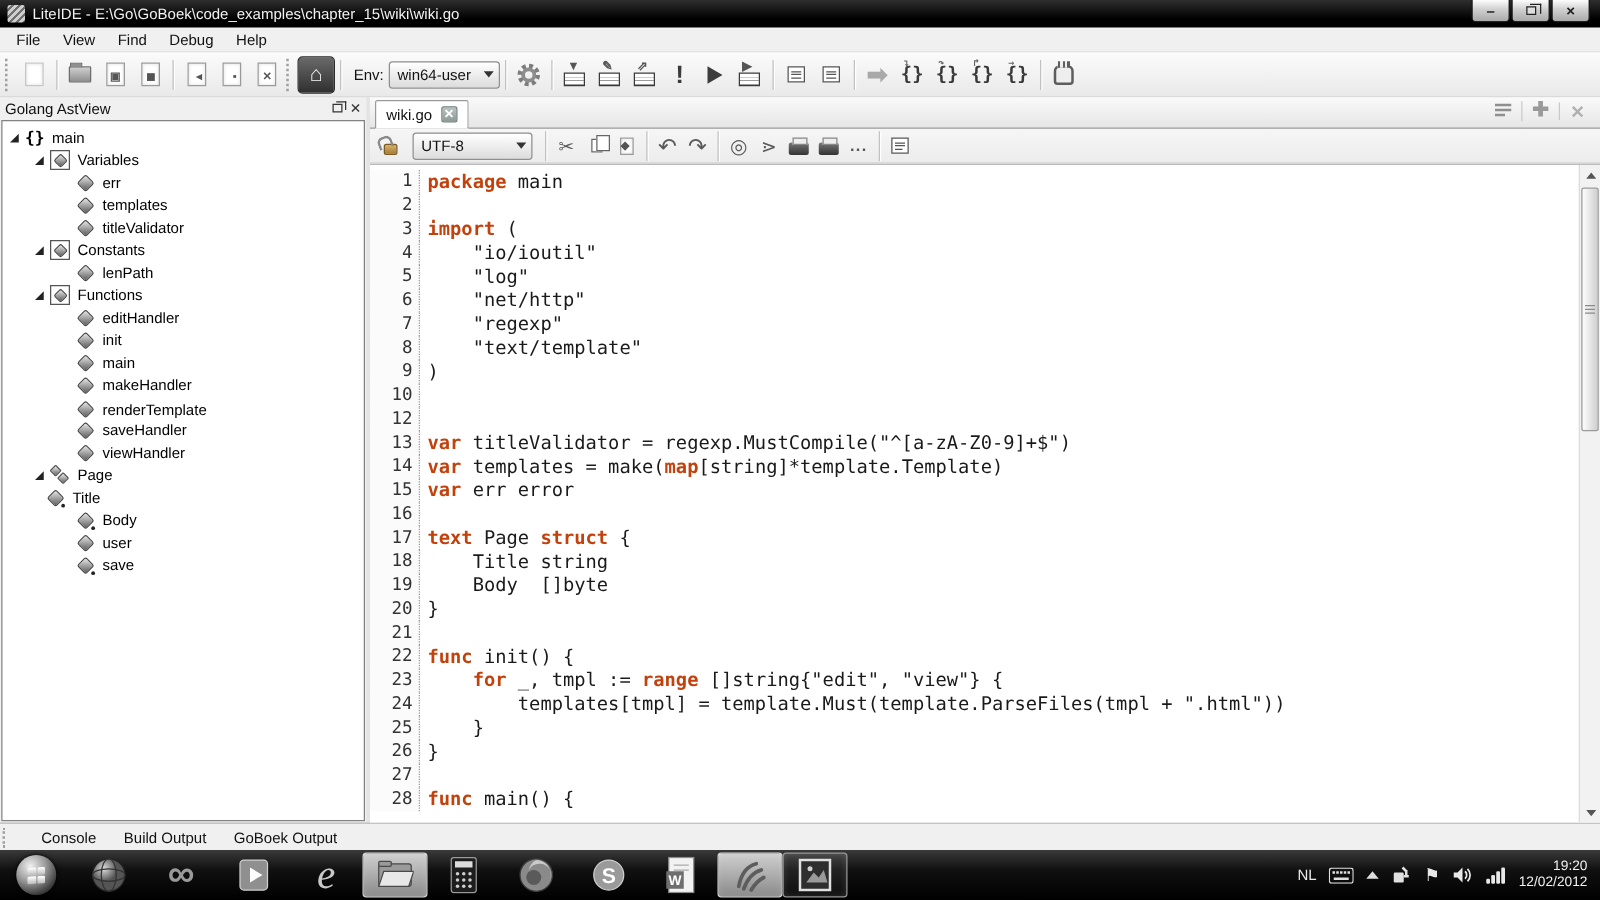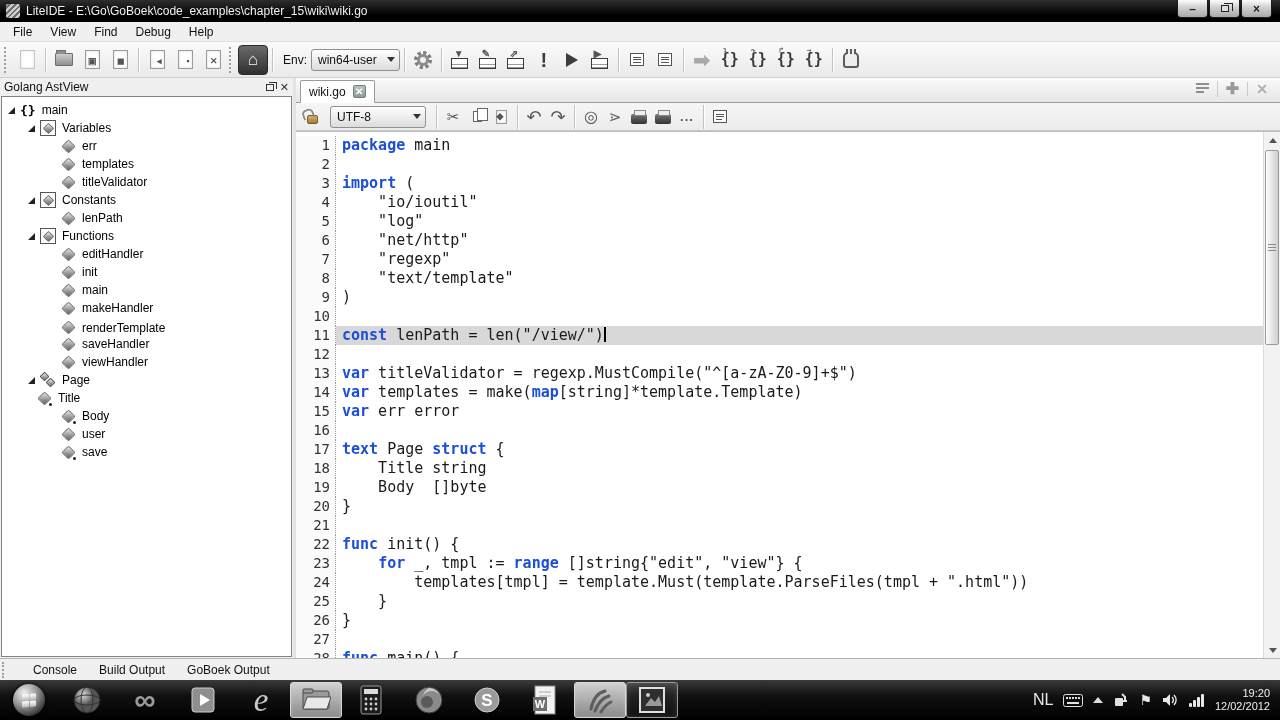--- a/index.html
+++ b/index.html
@@ -103,21 +103,21 @@
   .listdoc { width:14px; height:13px; border:1px solid #555; background:#fff; display:flex; flex-direction:column; justify-content:center; padding:2px; }
   .listdoc b { height:1px; background:#555; margin:1px 0; }
 
   
   .codewrap { flex:1; position:relative; background:#fff; border-top:1px solid #bbb; min-height:0; overflow:hidden; }
   .codescroll { position:absolute; inset:0 17px 0 0; overflow:hidden; padding-top:4px; }
   .code-row { display:flex; height:19px; font-family:"DejaVu Sans Mono","Liberation Mono",monospace; font-size:15px; line-height:19px; white-space:pre; }
   .ln { flex:0 0 40px; text-align:right; padding-right:5px; color:#333; background:#fbfbfb; border-right:1px dotted #9a9a9a; font-size:14px; }
   .cd { flex:1; padding-left:6px; color:#1a1a1a; }
   .code-row.current .cd { background:#d8d8d8; }
-  .cd b { font-weight:bold; color:#1d4ed8; }
+  .cd b { font-weight:bold; color:#c2410c; }
   .caret { display:inline-block; width:2px; height:15px; background:#000; vertical-align:-2px; }
 
   
   .vscroll { position:absolute; top:0; right:0; bottom:0; width:17px; background:#f2f2f2; border-left:1px solid #dcdcdc; }
   .vs-btn { position:absolute; left:0; width:17px; height:16px; display:flex; align-items:center; justify-content:center; }
   .vs-up { top:0; } .vs-down { bottom:0; }
   .tri-up { width:0; height:0; border-left:4px solid transparent; border-right:4px solid transparent; border-bottom:5px solid #555; }
   .tri-down { width:0; height:0; border-left:4px solid transparent; border-right:4px solid transparent; border-top:5px solid #555; }
   .vs-thumb { position:absolute; left:1px; top:18px; width:14px; height:195px; border:1px solid #9a9a9a; border-radius:2px; background:linear-gradient(90deg,#fdfdfd,#cfcfcf); display:flex; flex-direction:column; align-items:center; justify-content:center; }
   .vs-thumb b { width:8px; height:1px; background:#8a8a8a; margin:1px 0; }
@@ -133,21 +133,21 @@
   .winflag { width:14px; height:13px; display:grid; grid-template-columns:1fr 1fr; grid-template-rows:1fr 1fr; gap:1px; transform:skewY(-4deg); }
   .winflag i { background:linear-gradient(#fff,#bbb); border-radius:1px; }
   .framed { border:1px solid #9a9a9a; border-radius:3px; background:linear-gradient(#8a8a8a33,#22222266); box-shadow:inset 0 0 6px #ffffff22; width:52px; height:36px; }
   .framed-bright { background:linear-gradient(#cfcfcf,#8a8a8a); border-color:#d8d8d8; }
   .inf { font-size:30px; color:#9a9a9a; font-weight:bold; line-height:1; }
   .ie-e { font-family:"Liberation Serif",serif; font-style:italic; font-size:33px; color:#c9c9c9; line-height:1; }
 
   
   .tray { position:absolute; right:0; top:0; height:40px; display:flex; align-items:center; color:#e8e8e8; }
   .tray-item { margin:0 5px; display:flex; align-items:center; justify-content:center; }
-  .lang { font-size:16px; }
+  .lang { font-size:12px; }
   .tri-up-sm { width:0; height:0; border-left:5px solid transparent; border-right:5px solid transparent; border-bottom:6px solid #ddd; }
   .flag-glyph { font-size:14px; color:#e8e8e8; }
   .bars { display:flex; align-items:flex-end; height:14px; }
   .bars i { width:3px; background:#e8e8e8; margin-left:1px; border-radius:1px; }
   .bars i:nth-child(1){height:4px;} .bars i:nth-child(2){height:7px;} .bars i:nth-child(3){height:10px;} .bars i:nth-child(4){height:13px;}
   .clock { text-align:right; font-size:11px; line-height:13px; margin:0 10px 0 6px; color:#f0f0f0; }
 </style>
 </head>
 <body>
 
@@ -517,21 +517,20 @@
             <div class="code-row"><span class="ln">1</span><span class="cd"><b>package</b> main</span></div>
             <div class="code-row"><span class="ln">2</span><span class="cd"></span></div>
             <div class="code-row"><span class="ln">3</span><span class="cd"><b>import</b> (</span></div>
             <div class="code-row"><span class="ln">4</span><span class="cd">    "io/ioutil"</span></div>
             <div class="code-row"><span class="ln">5</span><span class="cd">    "log"</span></div>
             <div class="code-row"><span class="ln">6</span><span class="cd">    "net/http"</span></div>
             <div class="code-row"><span class="ln">7</span><span class="cd">    "regexp"</span></div>
             <div class="code-row"><span class="ln">8</span><span class="cd">    "text/template"</span></div>
             <div class="code-row"><span class="ln">9</span><span class="cd">)</span></div>
             <div class="code-row"><span class="ln">10</span><span class="cd"></span></div>
-            <div class="code-row current"><span class="ln">11</span><span class="cd"><b>const</b> lenPath = len("/view/")<span class="caret"></span></span></div>
             <div class="code-row"><span class="ln">12</span><span class="cd"></span></div>
             <div class="code-row"><span class="ln">13</span><span class="cd"><b>var</b> titleValidator = regexp.MustCompile("^[a-zA-Z0-9]+$")</span></div>
             <div class="code-row"><span class="ln">14</span><span class="cd"><b>var</b> templates = make(<b>map</b>[string]*template.Template)</span></div>
             <div class="code-row"><span class="ln">15</span><span class="cd"><b>var</b> err error</span></div>
             <div class="code-row"><span class="ln">16</span><span class="cd"></span></div>
             <div class="code-row"><span class="ln">17</span><span class="cd"><b>text</b> Page <b>struct</b> {</span></div>
             <div class="code-row"><span class="ln">18</span><span class="cd">    Title string</span></div>
             <div class="code-row"><span class="ln">19</span><span class="cd">    Body  []byte</span></div>
             <div class="code-row"><span class="ln">20</span><span class="cd">}</span></div>
             <div class="code-row"><span class="ln">21</span><span class="cd"></span></div>

